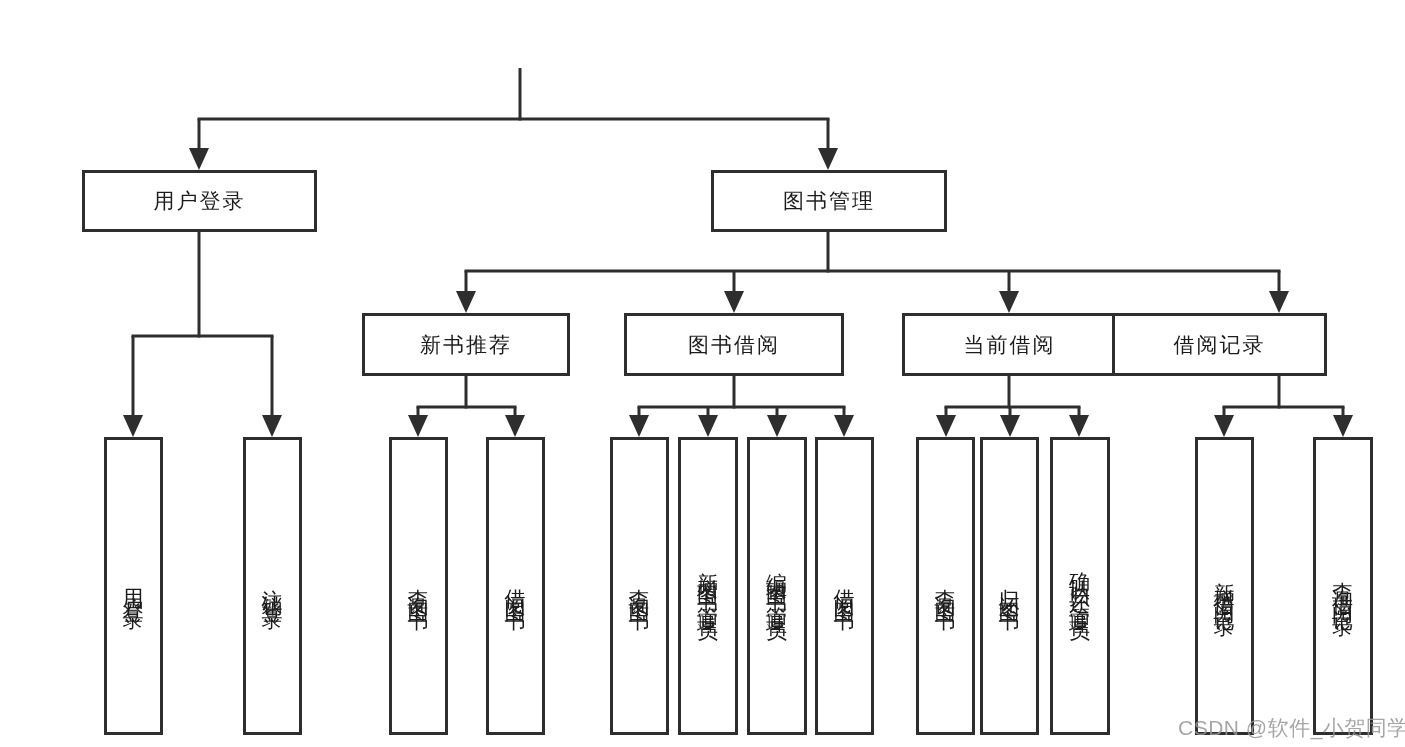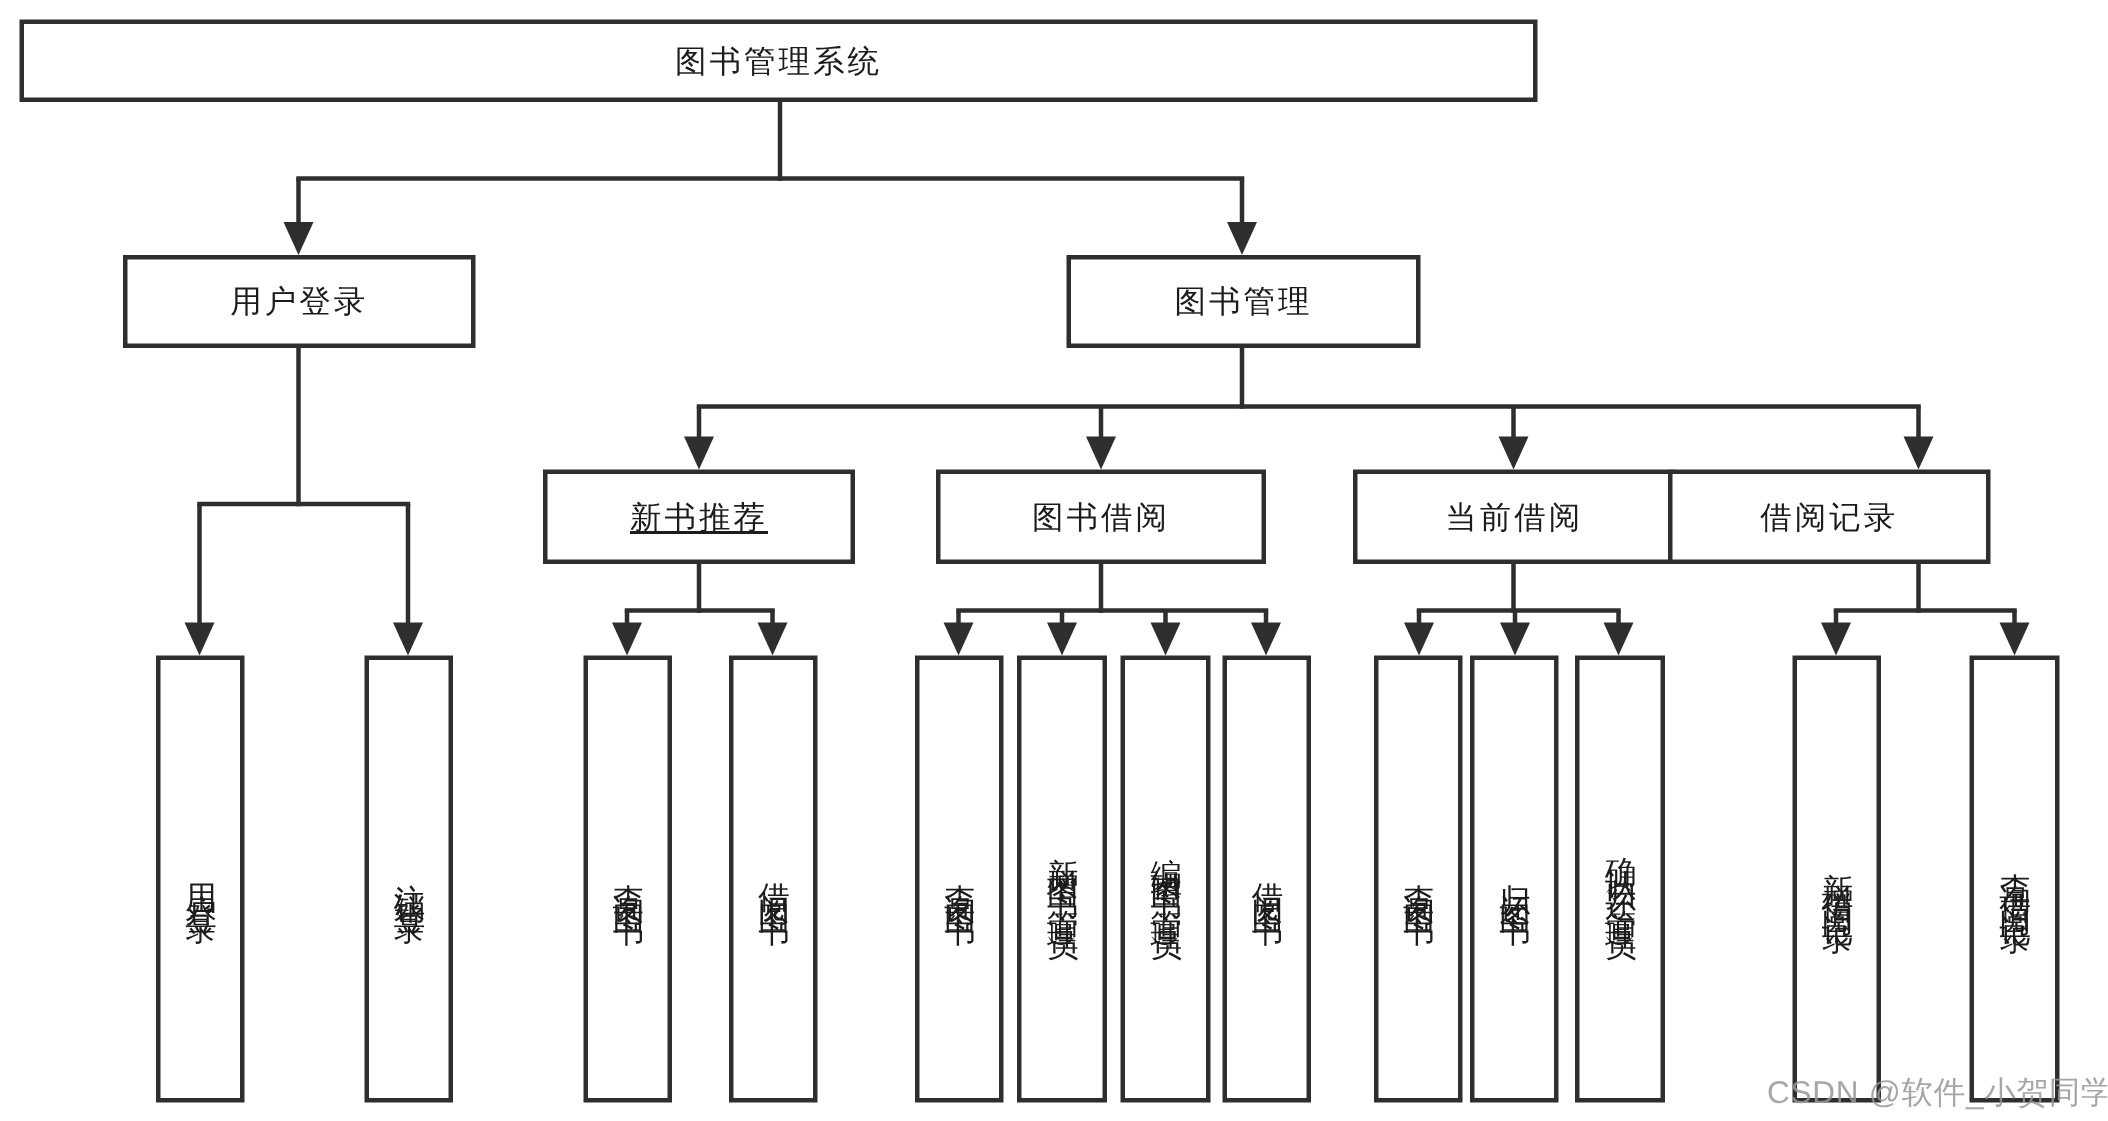--- a/index.html
+++ b/index.html
@@ -110,32 +110,29 @@
       <polygon points="1069,415 1089,415 1079,437" stroke="none"></polygon>
 
     <line x1="1279" y1="376" x2="1279" y2="408.5"></line>
     <line x1="1222.5" y1="407" x2="1344.5" y2="407"></line>
     <line x1="1224" y1="407" x2="1224" y2="417"></line>
       <polygon points="1214,415 1234,415 1224,437" stroke="none"></polygon>
     <line x1="1343" y1="407" x2="1343" y2="417"></line>
       <polygon points="1333,415 1353,415 1343,437" stroke="none"></polygon>
   </svg>
 
-  <div class="hbox" style="left:13px; top:13px; width:1012px; height:55px;">
-    <span class="hlabel">图书管理系统</span>
-  </div>
 
   <div class="hbox" style="left:82px; top:170px; width:235px; height:62px;">
     <span class="hlabel">用户登录</span>
   </div>
   <div class="hbox" style="left:711px; top:170px; width:236px; height:62px;">
     <span class="hlabel">图书管理</span>
   </div>
 
-  <div class="hbox" style="left:362px; top:313px; width:208px; height:63px;text-decoration:underline;">
+  <div class="hbox" style="left:362px; top:313px; width:208px; height:63px;">
     <span class="hlabel">新书推荐</span>
   </div>
   <div class="hbox" style="left:902px; top:313px; width:215px; height:63px;">
     <span class="hlabel">当前借阅</span>
   </div>
   <div class="hbox" style="left:624px; top:313px; width:220px; height:63px;">
     <span class="hlabel">图书借阅</span>
   </div>
   <div class="hbox" style="left:1112px; top:313px; width:215px; height:63px;">
     <span class="hlabel">借阅记录</span>

